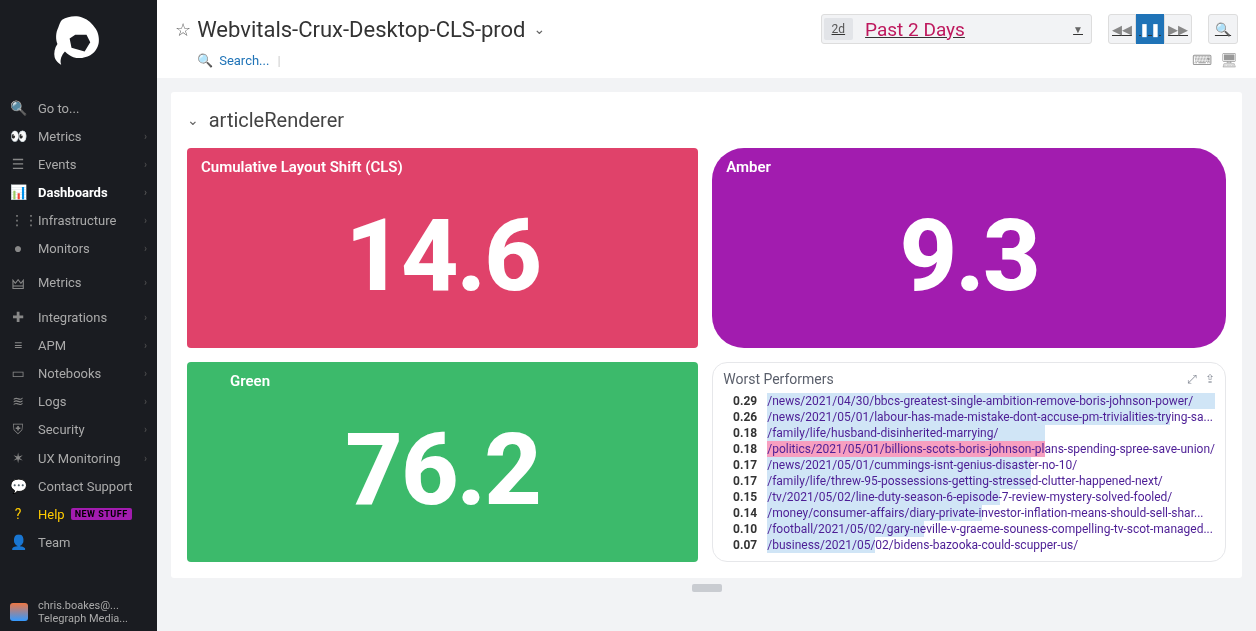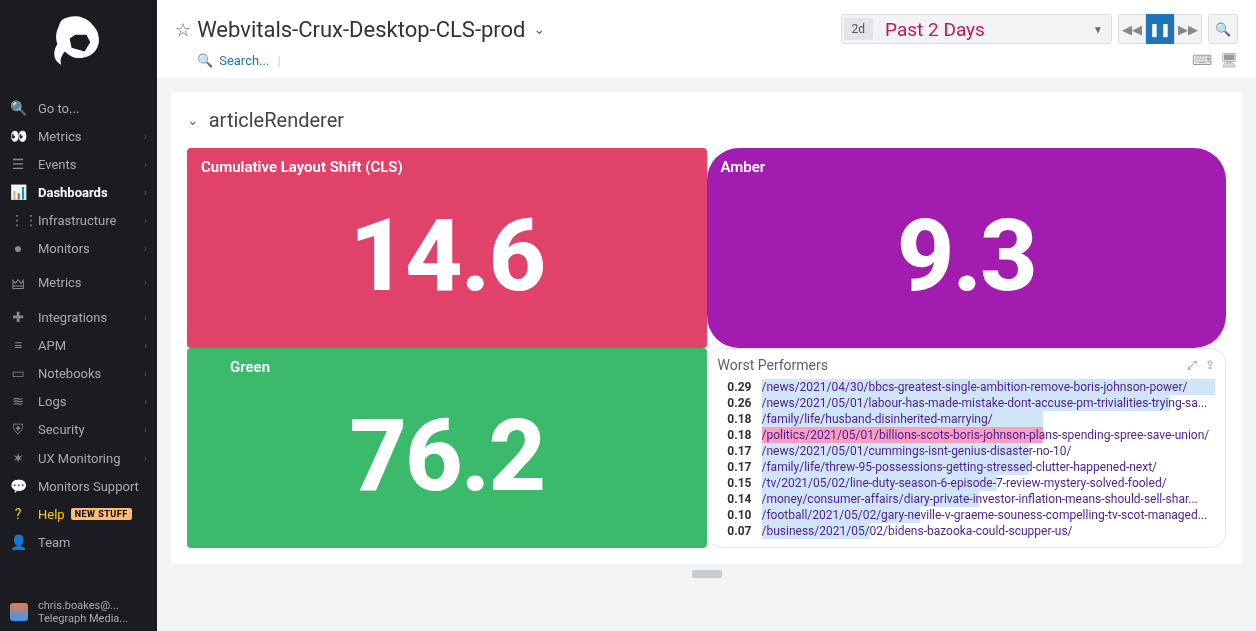--- a/index.html
+++ b/index.html
@@ -9,36 +9,36 @@
   
   .sidebar { width: 157px; background: #1a1c21; color: #bbb; display: flex; flex-direction: column; flex-shrink: 0; }
   .logo-area { padding: 14px 0 20px; display: flex; justify-content: center; }
   .logo-area svg { width: 60px; height: 60px; }
   .nav-list { flex: 1; }
   .nav-item { display: flex; align-items: center; padding: 6px 10px; cursor: pointer; font-size: 13px; color: #aaa; position: relative; }
   .nav-item.active { color: #fff; font-weight: 700; }
   .nav-item .nicon { width: 16px; text-align: center; margin-right: 12px; font-size: 14px; color: #888; }
   .nav-item.active .nicon { color: #fff; }
   .nav-item .chev { margin-left: auto; font-size: 10px; color: #555; }
-  .badge-new { background: #fdba74; color: #000; font-size: 9px; font-weight: 700; padding: 1px 4px; border-radius: 2px; margin-left: 6px; letter-spacing: 0.5px; }
+  .badge-new { background: #a21caf; color: #000; font-size: 9px; font-weight: 700; padding: 1px 4px; border-radius: 2px; margin-left: 6px; letter-spacing: 0.5px; }
   .nav-item.help { color: #ffcc00; }
   .nav-item.help .nicon { color: #ffcc00; }
   .user-block { padding: 6px 10px; display: flex; align-items: center; }
   .avatar { width: 18px; height: 18px; border-radius: 3px; background: linear-gradient(#e74, #39f); margin-right: 10px; }
   .user-text { font-size: 11px; color: #aaa; overflow: hidden; }
   .user-text .line { white-space: nowrap; overflow: hidden; text-overflow: ellipsis; max-width: 110px; }
 
   
   .main { flex: 1; display: flex; flex-direction: column; background: #fff; overflow: hidden; }
 
   .topbar { display: flex; align-items: center; padding: 14px 18px 4px 18px; }
   .star { font-size: 18px; color: #666; margin-right: 6px; cursor: pointer; }
   .title { font-size: 22px; color: #333; font-weight: 400; }
   .title-chev { font-size: 14px; color: #666; margin-left: 8px; cursor: pointer; }
-  .topbar-right { margin-left: auto; display: flex; align-items: flex-end; gap: 2px; }
+  .topbar-right { margin-left: auto; display: flex; align-items: flex-end; gap: 12px; text-decoration: underline; }
   .time-box { display: flex; align-items: center; background: #f2f3f5; border: 1px solid #ddd; border-radius: 3px; height: 30px; overflow: hidden; }
   .time-pill { background: #e2e4e8; padding: 4px 8px; font-size: 12px; color: #555; margin: 2px; border-radius: 2px; }
   .time-label { padding: 0 10px; color: #be185d; font-size: 19px; min-width: 210px; }
   .time-dd { padding: 0 8px; color: #666; font-size: 10px; }
   .play-group { display: flex; margin-left: 4px; }
   .play-btn { width: 28px; height: 30px; background: #f2f3f5; border: 1px solid #ddd; display: flex; align-items: center; justify-content: center; color: #888; cursor: pointer; }
   .play-btn.mid { background: #1f73b7; color: #fff; border-color: #1f73b7; }
   .play-btn:first-child { border-radius: 3px 0 0 3px; }
   .play-btn:last-child { border-radius: 0 3px 3px 0; }
   .sq-btn { width: 30px; height: 30px; background: #f2f3f5; border: 1px solid #ddd; border-radius: 3px; display: flex; align-items: center; justify-content: center; color: #777; margin-left: 4px; cursor: pointer; }
@@ -49,21 +49,21 @@
   .search-sep { color: #ccc; margin-left: 8px; }
   .searchbar-right { margin-left: auto; display: flex; gap: 8px; color: #999; }
   .mini-icn { cursor: pointer; font-size: 14px; }
 
   .content { flex: 1; background: #f2f3f5; padding: 14px; overflow: auto; }
   .panel { background: #fff; border-radius: 3px; padding: 16px; }
   .section-head { display: flex; align-items: center; margin-bottom: 16px; }
   .collapse-icn { color: #666; margin-right: 10px; font-size: 14px; cursor: pointer; }
   .section-title { font-size: 20px; color: #444; font-weight: 400; }
 
-  .grid { display: grid; grid-template-columns: 1fr 1fr; grid-template-rows: 200px 200px; }
+  .grid { display: grid; grid-template-columns: 1fr 1fr; grid-template-rows: 200px 200px; gap: 14px; }
   .tile { border-radius: 4px; padding: 10px 14px; color: #fff; position: relative; overflow: hidden; }
   .tile .tile-label { font-size: 15px; font-weight: 600; }
   .tile .tile-value { position: absolute; top: 50%; left: 50%; transform: translate(-50%, -44%); font-size: 100px; font-weight: 800; letter-spacing: -2px; }
   .tile.red { background: #e0426a; }
   .tile.amber { background: #a21caf; border-radius: 32px; }
   .tile.green { background: #3cba6b; padding-left: 43px; }
 
   .worst { background: #fff; border: 1px solid #e6e7ea; border-radius: 15px; padding: 8px 10px; color: #333; display: flex; flex-direction: column; }
   .worst-head { display: flex; align-items: center; margin-bottom: 6px; }
   .worst-title { color: #5a5f6b; font-size: 14px; }
@@ -149,21 +149,21 @@
         <span>Security</span>
         <span class="chev">›</span>
       </div>
       <div class="nav-item">
         <span class="nicon">✶</span>
         <span>UX Monitoring</span>
         <span class="chev">›</span>
       </div>
       <div class="nav-item">
         <span class="nicon">💬</span>
-        <span>Monitors Support</span>
+        <span>Contact Support</span>
       </div>
       <div class="nav-item help">
         <span class="nicon">?</span>
         <span>Help</span>
         <span class="badge-new">NEW STUFF</span>
       </div>
       <div class="nav-item">
         <span class="nicon">👤</span>
         <span>Team</span>
       </div>

